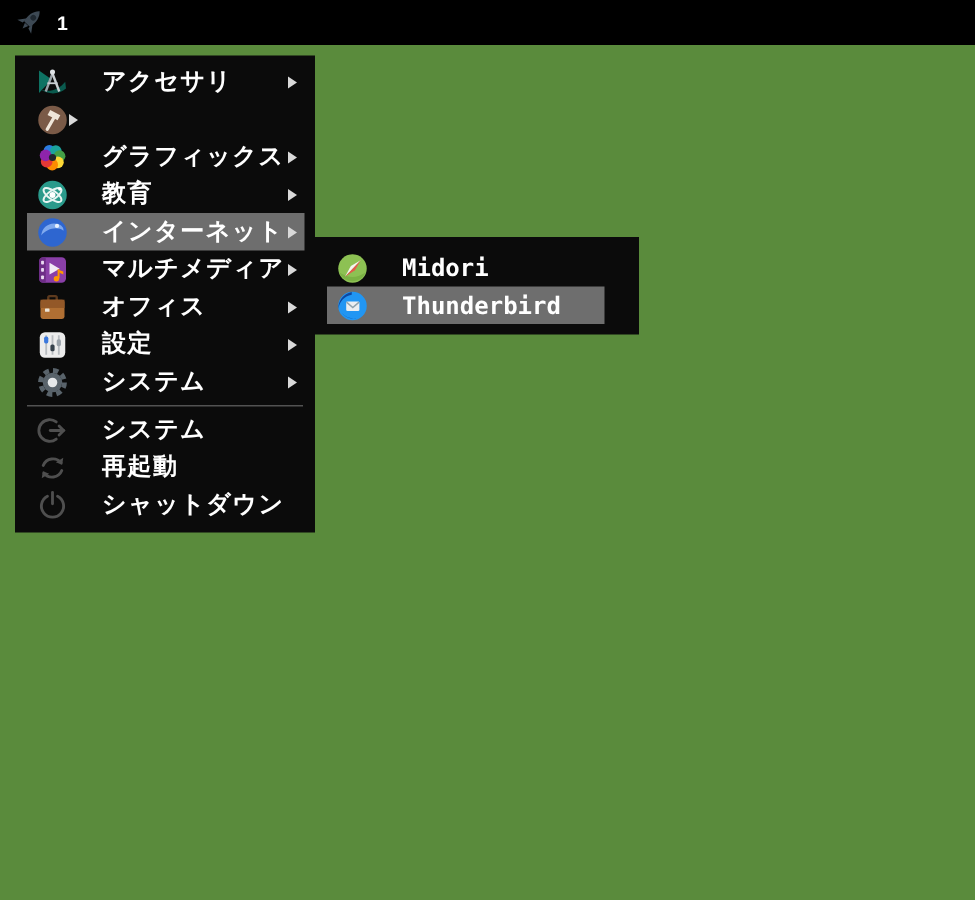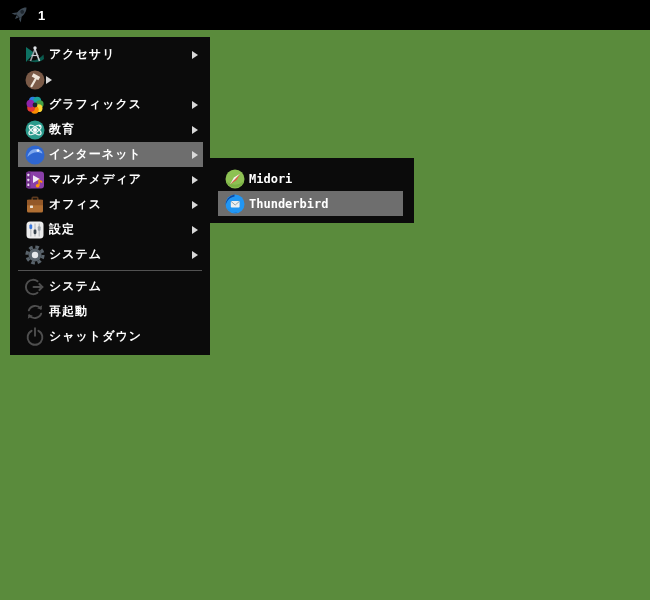--- a/index.html
+++ b/index.html
@@ -12,31 +12,31 @@
     position:absolute; left:0; top:0; width:650px; height:30px;
     background:#000; display:flex; align-items:center;
   }
   .launcher { margin-left:7px; width:24px; height:24px; display:flex; align-items:center; justify-content:center; cursor:pointer; }
   .ws-label { color:#fff; font-size:13px; font-weight:bold; margin-left:7px; }
 
   .menu {
     position:absolute; background:#0b0b0b;
   }
   .main-menu { left:10px; top:37px; width:200px; padding:5px 0 6px 0; }
-  .sub-menu  { left:210px; top:158px; width:200px; padding:8px 4px 7px 0; }
+  .sub-menu  { left:210px; top:158px; width:200px; padding:8px 16px 7px 0; }
 
   .menu-item {
     height:25px; margin:0 7px 0 8px; padding-left:6px;
     display:flex; align-items:center; cursor:pointer;
   }
   .menu-item.selected { background:#6e6e6e; }
   .mi-icon { width:22px; height:22px; flex:none; display:flex; align-items:center; justify-content:center; }
   .mi-label {
-    color:#fff; font-size:12px; font-weight:bold; letter-spacing:1px;
-    margin-left:3px; flex:1; white-space:nowrap;
+    color:#fff; font-size:16px; font-weight:bold; letter-spacing:1px;
+    margin-left:22px; flex:1; white-space:nowrap;
   }
   .sub-menu .mi-label { font-family:"DejaVu Sans Mono","Liberation Mono",monospace; letter-spacing:0; }
   .mi-arrow {
     width:0; height:0; margin-right:5px;
     border-left:6px solid #d9d9d9;
     border-top:4px solid transparent;
     border-bottom:4px solid transparent;
   }
   .menu-sep { height:1px; background:#525252; margin:3px 8px; }
   svg { display:block; }

